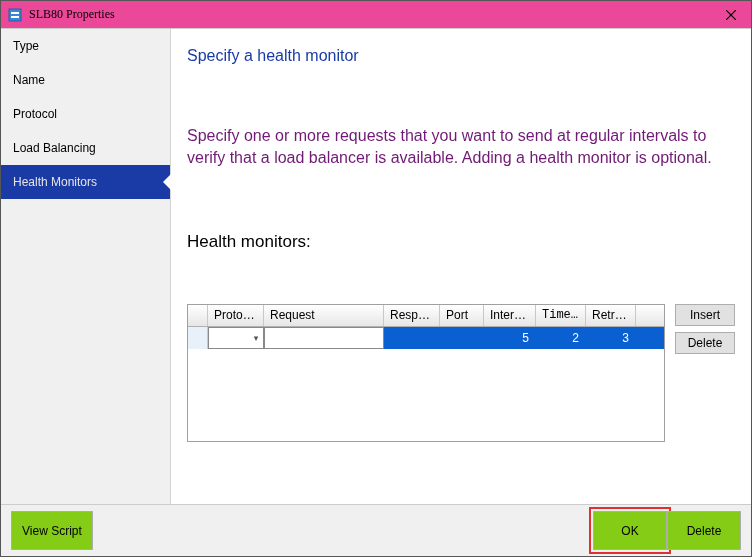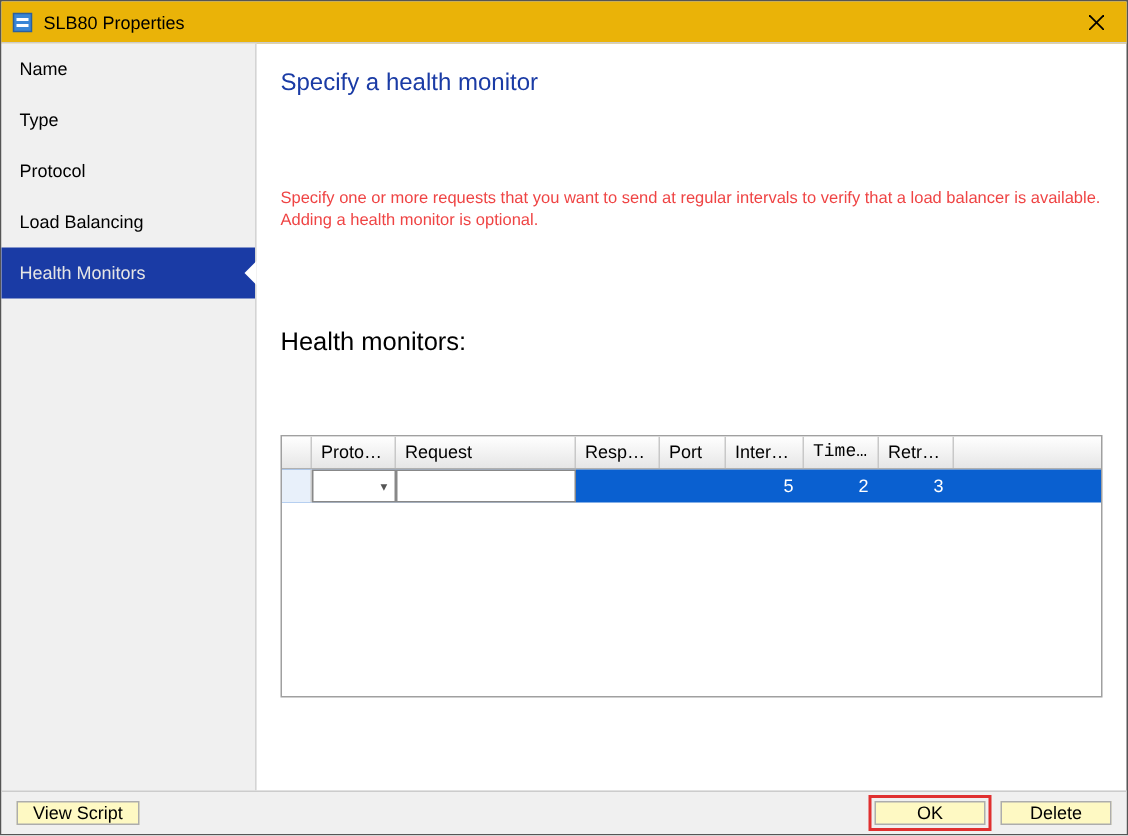--- a/index.html
+++ b/index.html
@@ -17,21 +17,22 @@
     display: flex;
     flex-direction: column;
     background: #fff;
   }
   .titlebar {
     height: 28px;
     display: flex;
     align-items: center;
     border-bottom: 1px solid #ccc;
     padding-left: 6px;
-    background: #eab308;
+    background: #ec4899;
+    font-family: Liberation Serif, serif;
   }
   .titlebar .icon {
     width: 16px; height: 16px;
     display: inline-flex; align-items:center; justify-content:center;
     margin-right: 6px;
   }
   .titlebar .title { flex: 1; font-size: 12px; }
   .titlebar .close {
     width: 40px; height: 100%;
     display: flex; align-items:center; justify-content:center;
@@ -76,22 +77,22 @@
     flex-direction: column;
     min-width: 0;
     gap: 48px;
   }
   .page-title {
     color: #1a3ba5;
     font-size: 16px;
     margin: 4px 0 12px 0;
   }
   .desc {
-    font-size: 11px;
-    color: #ef4444;
+    font-size: 16px;
+    color: #701a75;
     line-height: 1.4;
     margin-bottom: 14px;
   }
   .tbl-label { font-size: 17px; margin-bottom: 4px; }
   .tbl-area {
     display: flex;
     gap: 10px;
     flex: 1;
     min-height: 0;
   }
@@ -158,25 +159,25 @@
   }
   .footer {
     border-top: 1px solid #ccc;
     padding: 6px 10px;
     display:flex;
     align-items:center;
     justify-content:space-between;
     background:#f0f0f0;
   }
   .footer button {
-    height:16px; min-width:74px; font-size:12px;
-    border:1px solid #adadad; background:#fef9c3;
+    height:39px; min-width:74px; font-size:12px;
+    border:1px solid #adadad; background:#84cc16;
     padding:0 10px;
   }
-  .footer .right { display:flex; gap:10px; }
+  .footer .right { display:flex; }
   .ok-highlight {
     outline: 2px solid #e03030;
     outline-offset: 2px;
   }
 </style>
 </head>
 <body>
 
 <div class="window">
 
@@ -193,24 +194,24 @@
       <svg width="10" height="10" viewBox="0 0 10 10">
         <line x1="0" y1="0" x2="10" y2="10" stroke="#000" stroke-width="1.2"></line>
         <line x1="10" y1="0" x2="0" y2="10" stroke="#000" stroke-width="1.2"></line>
       </svg>
     </div>
   </div>
 
   <div class="body">
     <div class="sidebar">
       <div class="sidebar-item">
+        <span>Type</span>
+      </div>
+      <div class="sidebar-item">
         <span>Name</span>
-      </div>
-      <div class="sidebar-item">
-        <span>Type</span>
       </div>
       <div class="sidebar-item">
         <span>Protocol</span>
       </div>
       <div class="sidebar-item">
         <span>Load Balancing</span>
       </div>
       <div class="sidebar-item selected">
         <span>Health Monitors</span>
       </div>
@@ -244,20 +245,24 @@
             </div>
             <div class="rcell request"></div>
             <div class="rcell respo"></div>
             <div class="rcell port"></div>
             <div class="rcell interval">5</div>
             <div class="rcell timeo">2</div>
             <div class="rcell retries">3</div>
           </div>
         </div>
 
+        <div class="side-btns">
+          <button>Insert</button>
+          <button>Delete</button>
+        </div>
       </div>
       <div style="height:14px"></div>
     </div>
   </div>
 
   <div class="footer">
     <button>View Script</button>
     <div class="right">
       <button class="ok-highlight">OK</button>
       <button>Delete</button>

